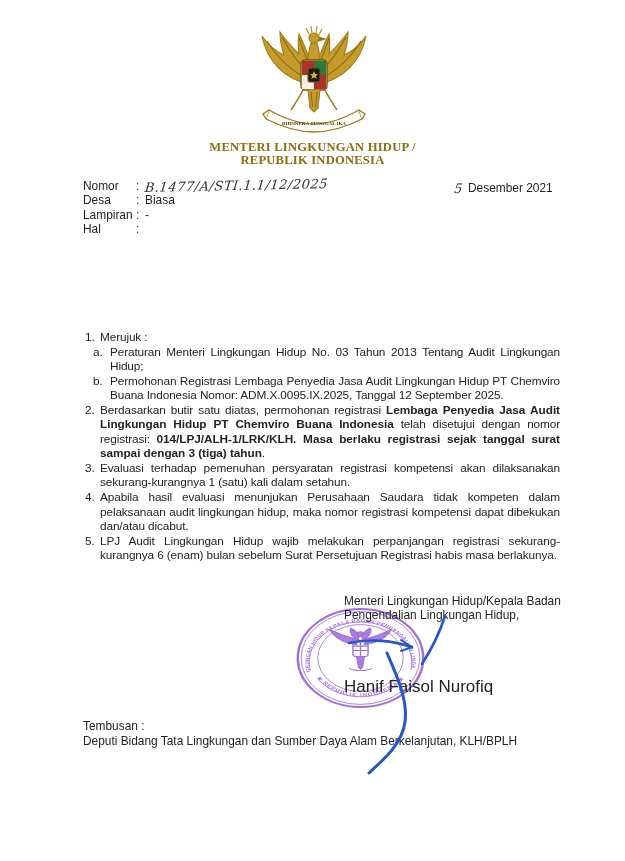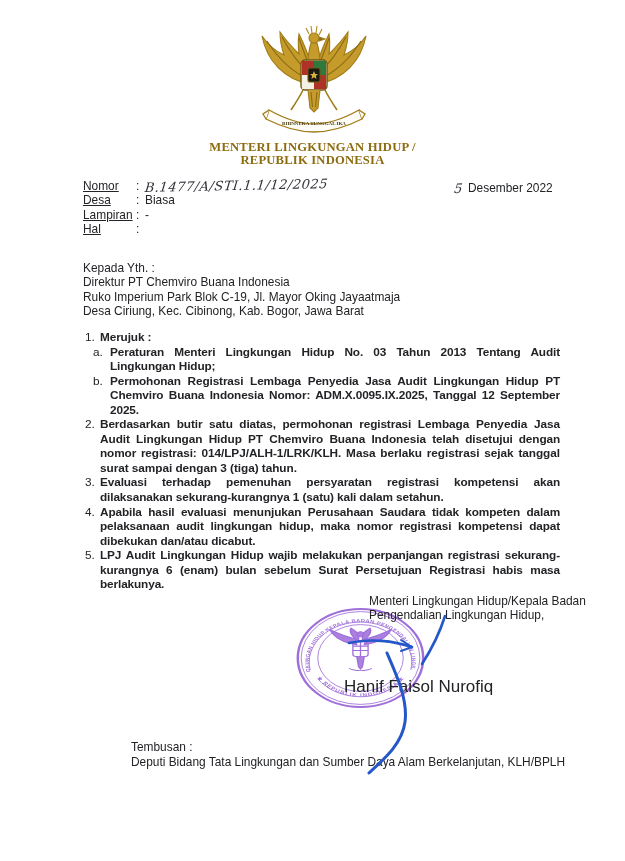--- a/index.html
+++ b/index.html
@@ -11,49 +11,49 @@
   
   .emblem{position:absolute;left:253px;top:24px;width:122px;height:112px;}
   .letterhead{
     position:absolute;left:0;top:141px;width:625px;text-align:center;
     font-family:"Liberation Serif","DejaVu Serif",serif;font-weight:bold;
     font-size:12.6px;line-height:13.4px;color:#8d6c10;letter-spacing:.2px;
   }
   
   .meta{position:absolute;left:83px;top:179px;font-size:11.9px;line-height:14.3px;}
   .mrow{display:flex;}
-  .mlabel{width:53px;flex:none;text-decoration:underline;}
+  .mlabel{width:53px;flex:none;}
   .mcolon{width:9px;flex:none;}
   .hand{
     font-family:"DejaVu Serif","Liberation Serif",serif;font-style:italic;
     color:#32333b;display:inline-block;transform:skewX(-7deg) rotate(-1.2deg);
     font-size:13px;letter-spacing:.5px;
   }
   .date{position:absolute;left:449px;top:181px;font-size:11.9px;display:flex;}
   .date .day{width:19px;text-align:center;flex:none;}
   
   .recipient{position:absolute;left:83px;top:261px;font-size:11.9px;line-height:14.3px;}
   
   .bodytext{
     position:absolute;left:85px;top:330px;width:475px;
     font-size:11.8px;line-height:14.55px;letter-spacing:-0.12px;
   }
   .li{display:flex;}
   .li .num{width:15px;flex:none;}
-  .li .txt{flex:1;text-align:justify;font-weight:bold;}
+  .li .txt{flex:1;text-align:justify;}
   .li.sub{padding-left:8px;}
   .li.sub .num{width:17px;}
   .txt b{letter-spacing:-0.05px;}
   
-  .sig-title{position:absolute;left:344px;top:594px;font-size:11.9px;line-height:14.4px;z-index:3;margin-left:25px;}
+  .sig-title{position:absolute;left:344px;top:594px;font-size:11.9px;line-height:14.4px;z-index:3;}
   .sig-name{position:absolute;left:344px;top:677px;font-size:17px;z-index:3;}
   .stamp{position:absolute;left:294px;top:606px;width:133px;height:104px;z-index:2;opacity:.82;}
   .ink{position:absolute;left:330px;top:596px;width:150px;height:190px;z-index:4;pointer-events:none;}
   
-  .cc{position:absolute;left:83px;top:740px;font-size:11.9px;line-height:15px;z-index:1;margin-left:48px;}
+  .cc{position:absolute;left:83px;top:719px;font-size:11.9px;line-height:15px;z-index:1;}
 </style>
 </head>
 <body>
 
 <div class="page">
 
   <svg class="emblem" viewBox="0 0 122 112">
     <g stroke="#a07b16" fill="none" stroke-width="1.1">
 
       <g>
@@ -127,29 +127,23 @@
     <div class="mrow">
       <span class="mlabel">Hal</span>
       <span class="mcolon">:</span>
       <span>
       </span>
     </div>
   </div>
 
   <div class="date">
     <span class="hand day">5</span>
-    <span>Desember 2022</span>
-  </div>
-
-  <div class="recipient">
-    <div>Kepada Yth. :</div>
-    <div>Direktur PT Chemviro Buana Indonesia</div>
-    <div>Ruko Imperium Park Blok C-19, Jl. Mayor Oking Jayaatmaja</div>
-    <div>Desa Ciriung, Kec. Cibinong, Kab. Bogor, Jawa Barat</div>
-  </div>
+    <span>Desember 2021</span>
+  </div>
+
 
   <div class="bodytext">
     <div class="li">
       <span class="num">1.</span>
       <div class="txt">Merujuk :</div>
     </div>
     <div class="li sub">
       <span class="num">a.</span>
       <div class="txt">Peraturan Menteri Lingkungan Hidup No. 03 Tahun 2013 Tentang Audit Lingkungan Hidup;</div>
     </div>

